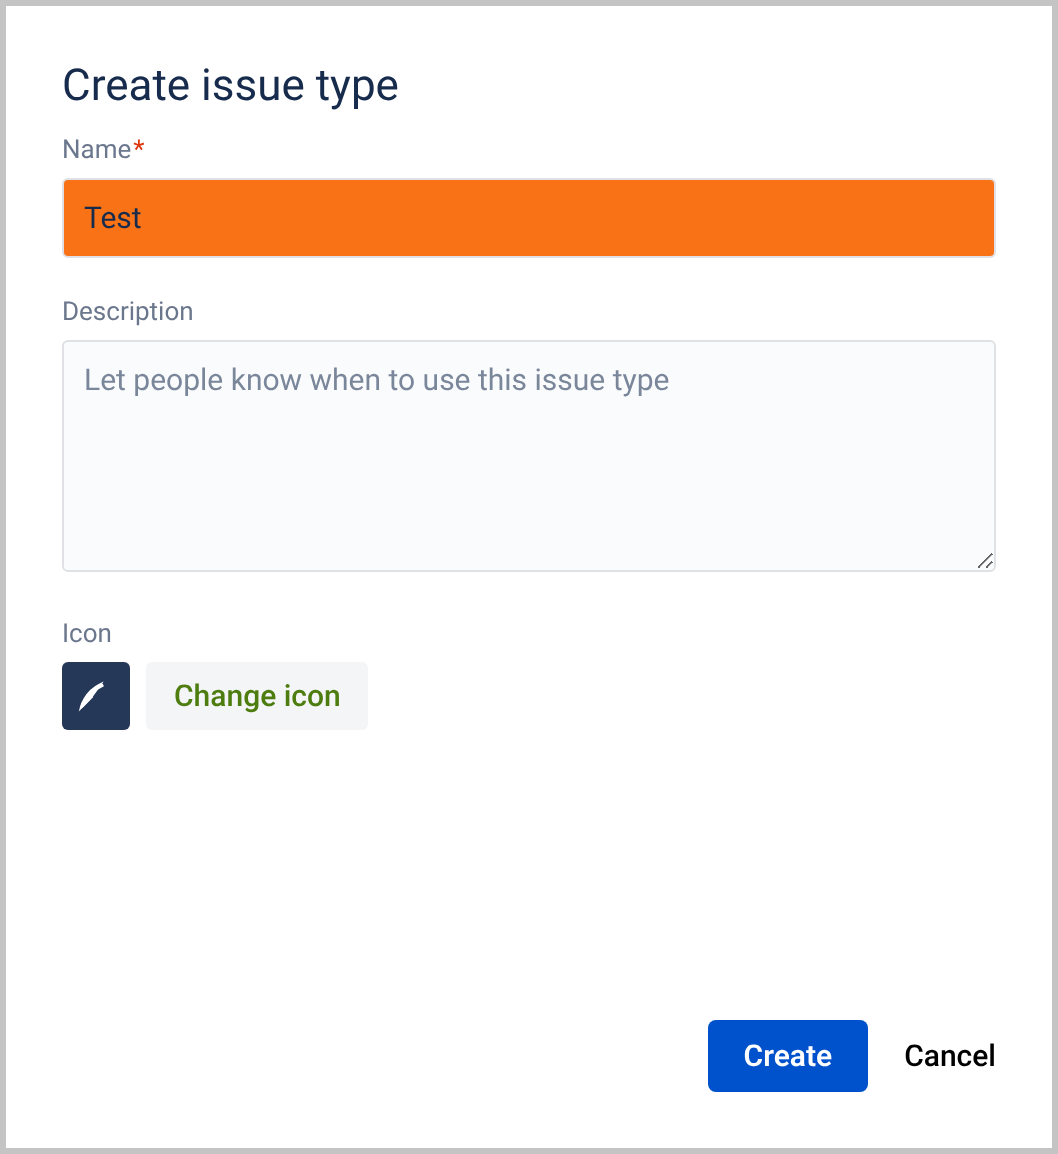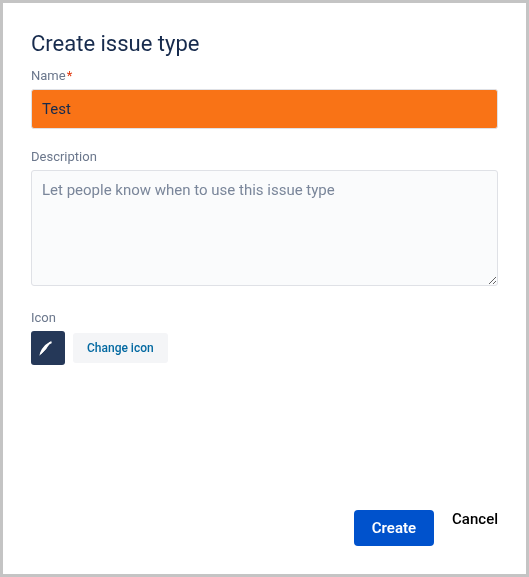--- a/index.html
+++ b/index.html
@@ -80,32 +80,32 @@
       display: flex;
       align-items: center;
       justify-content: center;
       flex-shrink: 0;
     }
     .change-icon-btn {
       background: #F4F5F7;
       border: none;
       border-radius: 3px;
       padding: 8px 14px;
-      font-size: 12px;
-      color: #0369a1;
+      font-size: 15px;
+      color: #4d7c0f;
       font-weight: 500;
       cursor: pointer;
       font-family: inherit;
     }
     .footer {
       position: absolute;
       bottom: 28px;
       right: 28px;
       display: flex;
-      align-items: flex-start;
+      align-items: center;
       gap: 18px;
     }
     .btn-primary {
       background: #0052CC;
       color: #ffffff;
       border: none;
       border-radius: 4px;
       padding: 9px 18px;
       font-size: 15px;
       font-weight: 600;

